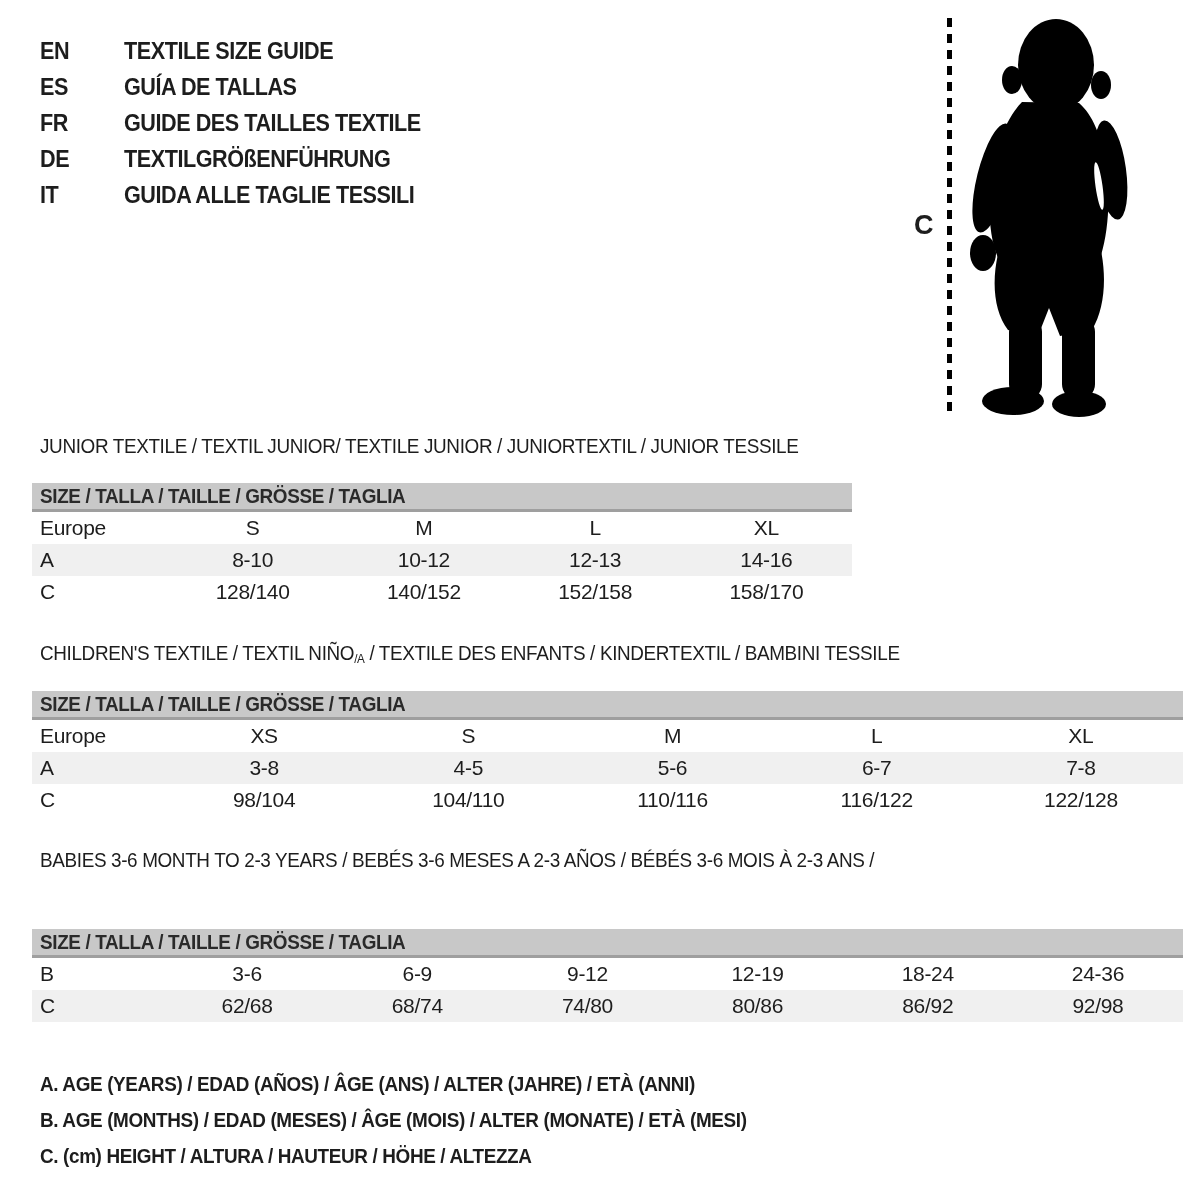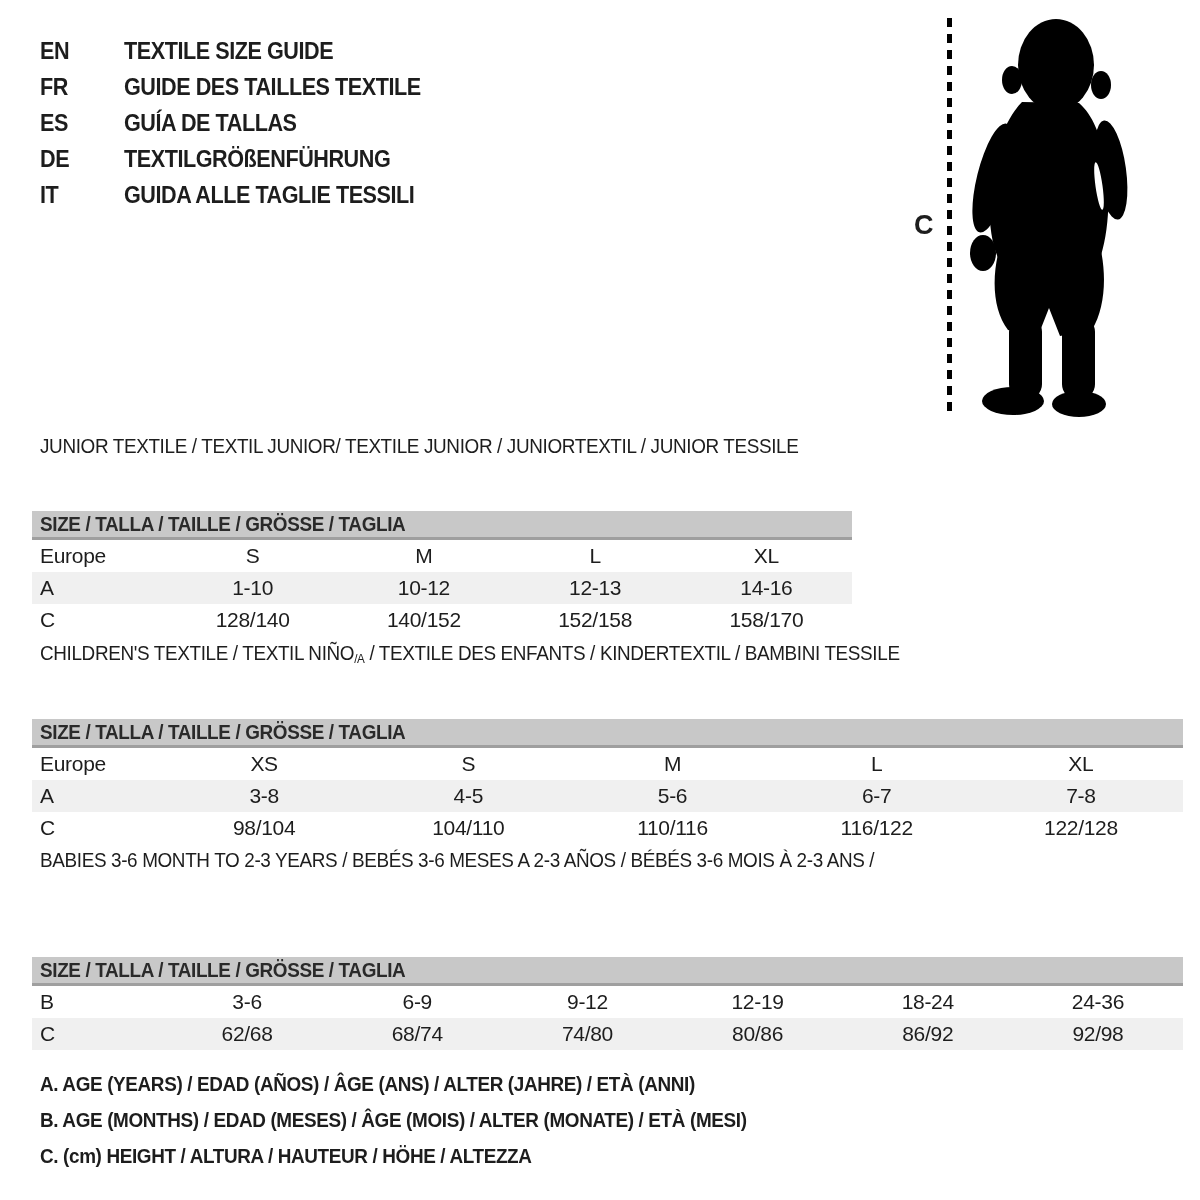--- a/index.html
+++ b/index.html
@@ -50,21 +50,21 @@
 
   
   .table { position: absolute; left: 32px; }
   .t-junior   { top: 483px; width: 820px; }
   .t-children { top: 691px; width: 1151px; }
   .t-babies   { top: 929px; width: 1151px; }
   .size-bar {
     height: 29px; background: var(--header-bar);
     border-bottom: 3px solid var(--bar-edge);
     display: flex; align-items: center; padding-left: 8px;
-    font-size: 21px; font-weight: bold; color: #2a2a2a; letter-spacing: -0.4px; margin-top: 28px;
+    font-size: 21px; font-weight: bold; color: #2a2a2a; letter-spacing: -0.4px;
   }
   .trow { display: flex; align-items: center; height: 32px; font-size: 21px; letter-spacing: -0.3px; }
   .trow.shaded { background: var(--row-stripe); }
   .trow .lbl { width: 135px; padding-left: 8px; }
   .t-children .trow .lbl, .t-babies .trow .lbl { width: 130px; }
   .trow .val { flex: 1; text-align: center; }
 
   
   .legend { position: absolute; left: 40px; top: 1066px; }
   .legend-line { line-height: 36px; font-size: 21px; font-weight: bold; letter-spacing: -0.4px; white-space: nowrap; }
@@ -73,26 +73,26 @@
 <body>
 
 <div class="page">
 
   <div class="lang-block">
     <div class="lang-row">
       <span class="code condx">EN</span>
       <span class="ltitle condx">TEXTILE SIZE GUIDE</span>
     </div>
     <div class="lang-row">
+      <span class="code condx">ES</span>
+      <span class="ltitle condx">GUÍA DE TALLAS</span>
+    </div>
+    <div class="lang-row">
       <span class="code condx">FR</span>
       <span class="ltitle condx">GUIDE DES TAILLES TEXTILE</span>
-    </div>
-    <div class="lang-row">
-      <span class="code condx">ES</span>
-      <span class="ltitle condx">GUÍA DE TALLAS</span>
     </div>
     <div class="lang-row">
       <span class="code condx">DE</span>
       <span class="ltitle condx">TEXTILGRÖßENFÜHRUNG</span>
     </div>
     <div class="lang-row">
       <span class="code condx">IT</span>
       <span class="ltitle condx">GUIDA ALLE TAGLIE TESSILI</span>
     </div>
   </div>
@@ -126,21 +126,21 @@
     </div>
     <div class="trow">
       <span class="lbl">Europe</span>
       <span class="val">S</span>
       <span class="val">M</span>
       <span class="val">L</span>
       <span class="val">XL</span>
     </div>
     <div class="trow shaded">
       <span class="lbl">A</span>
-      <span class="val">1-10</span>
+      <span class="val">8-10</span>
       <span class="val">10-12</span>
       <span class="val">12-13</span>
       <span class="val">14-16</span>
     </div>
     <div class="trow">
       <span class="lbl">C</span>
       <span class="val">128/140</span>
       <span class="val">140/152</span>
       <span class="val">152/158</span>
       <span class="val">158/170</span>

